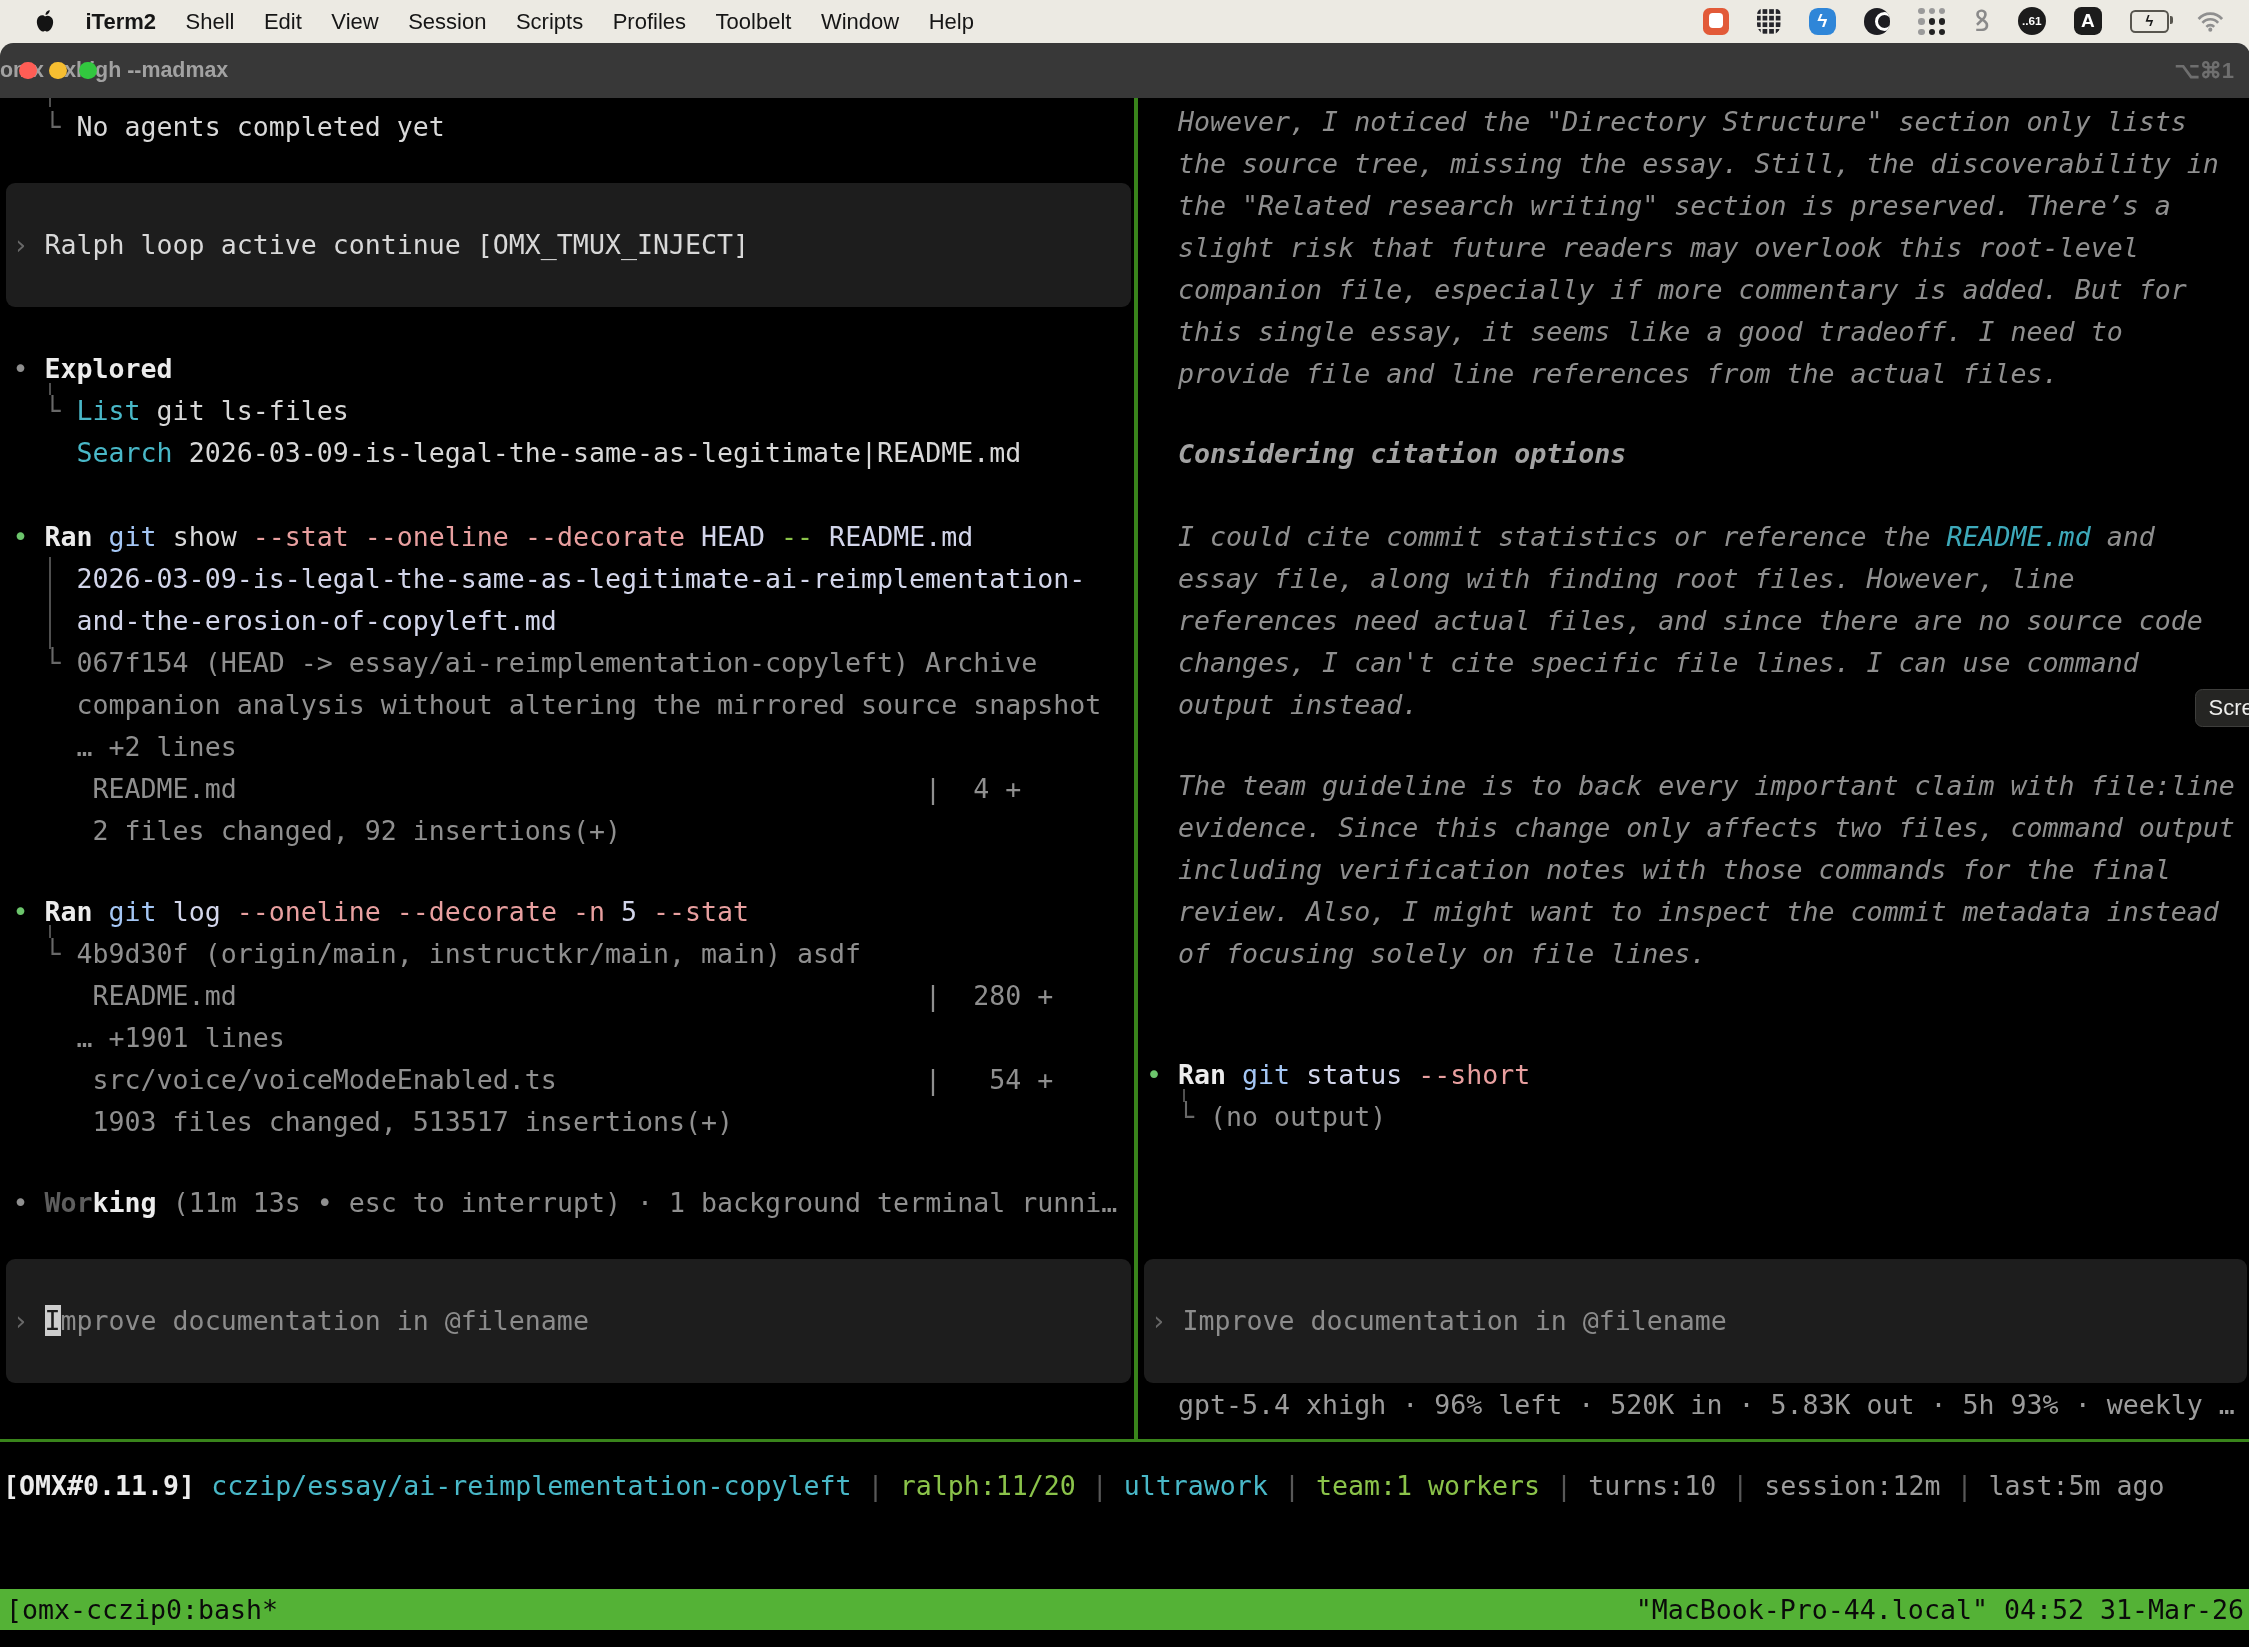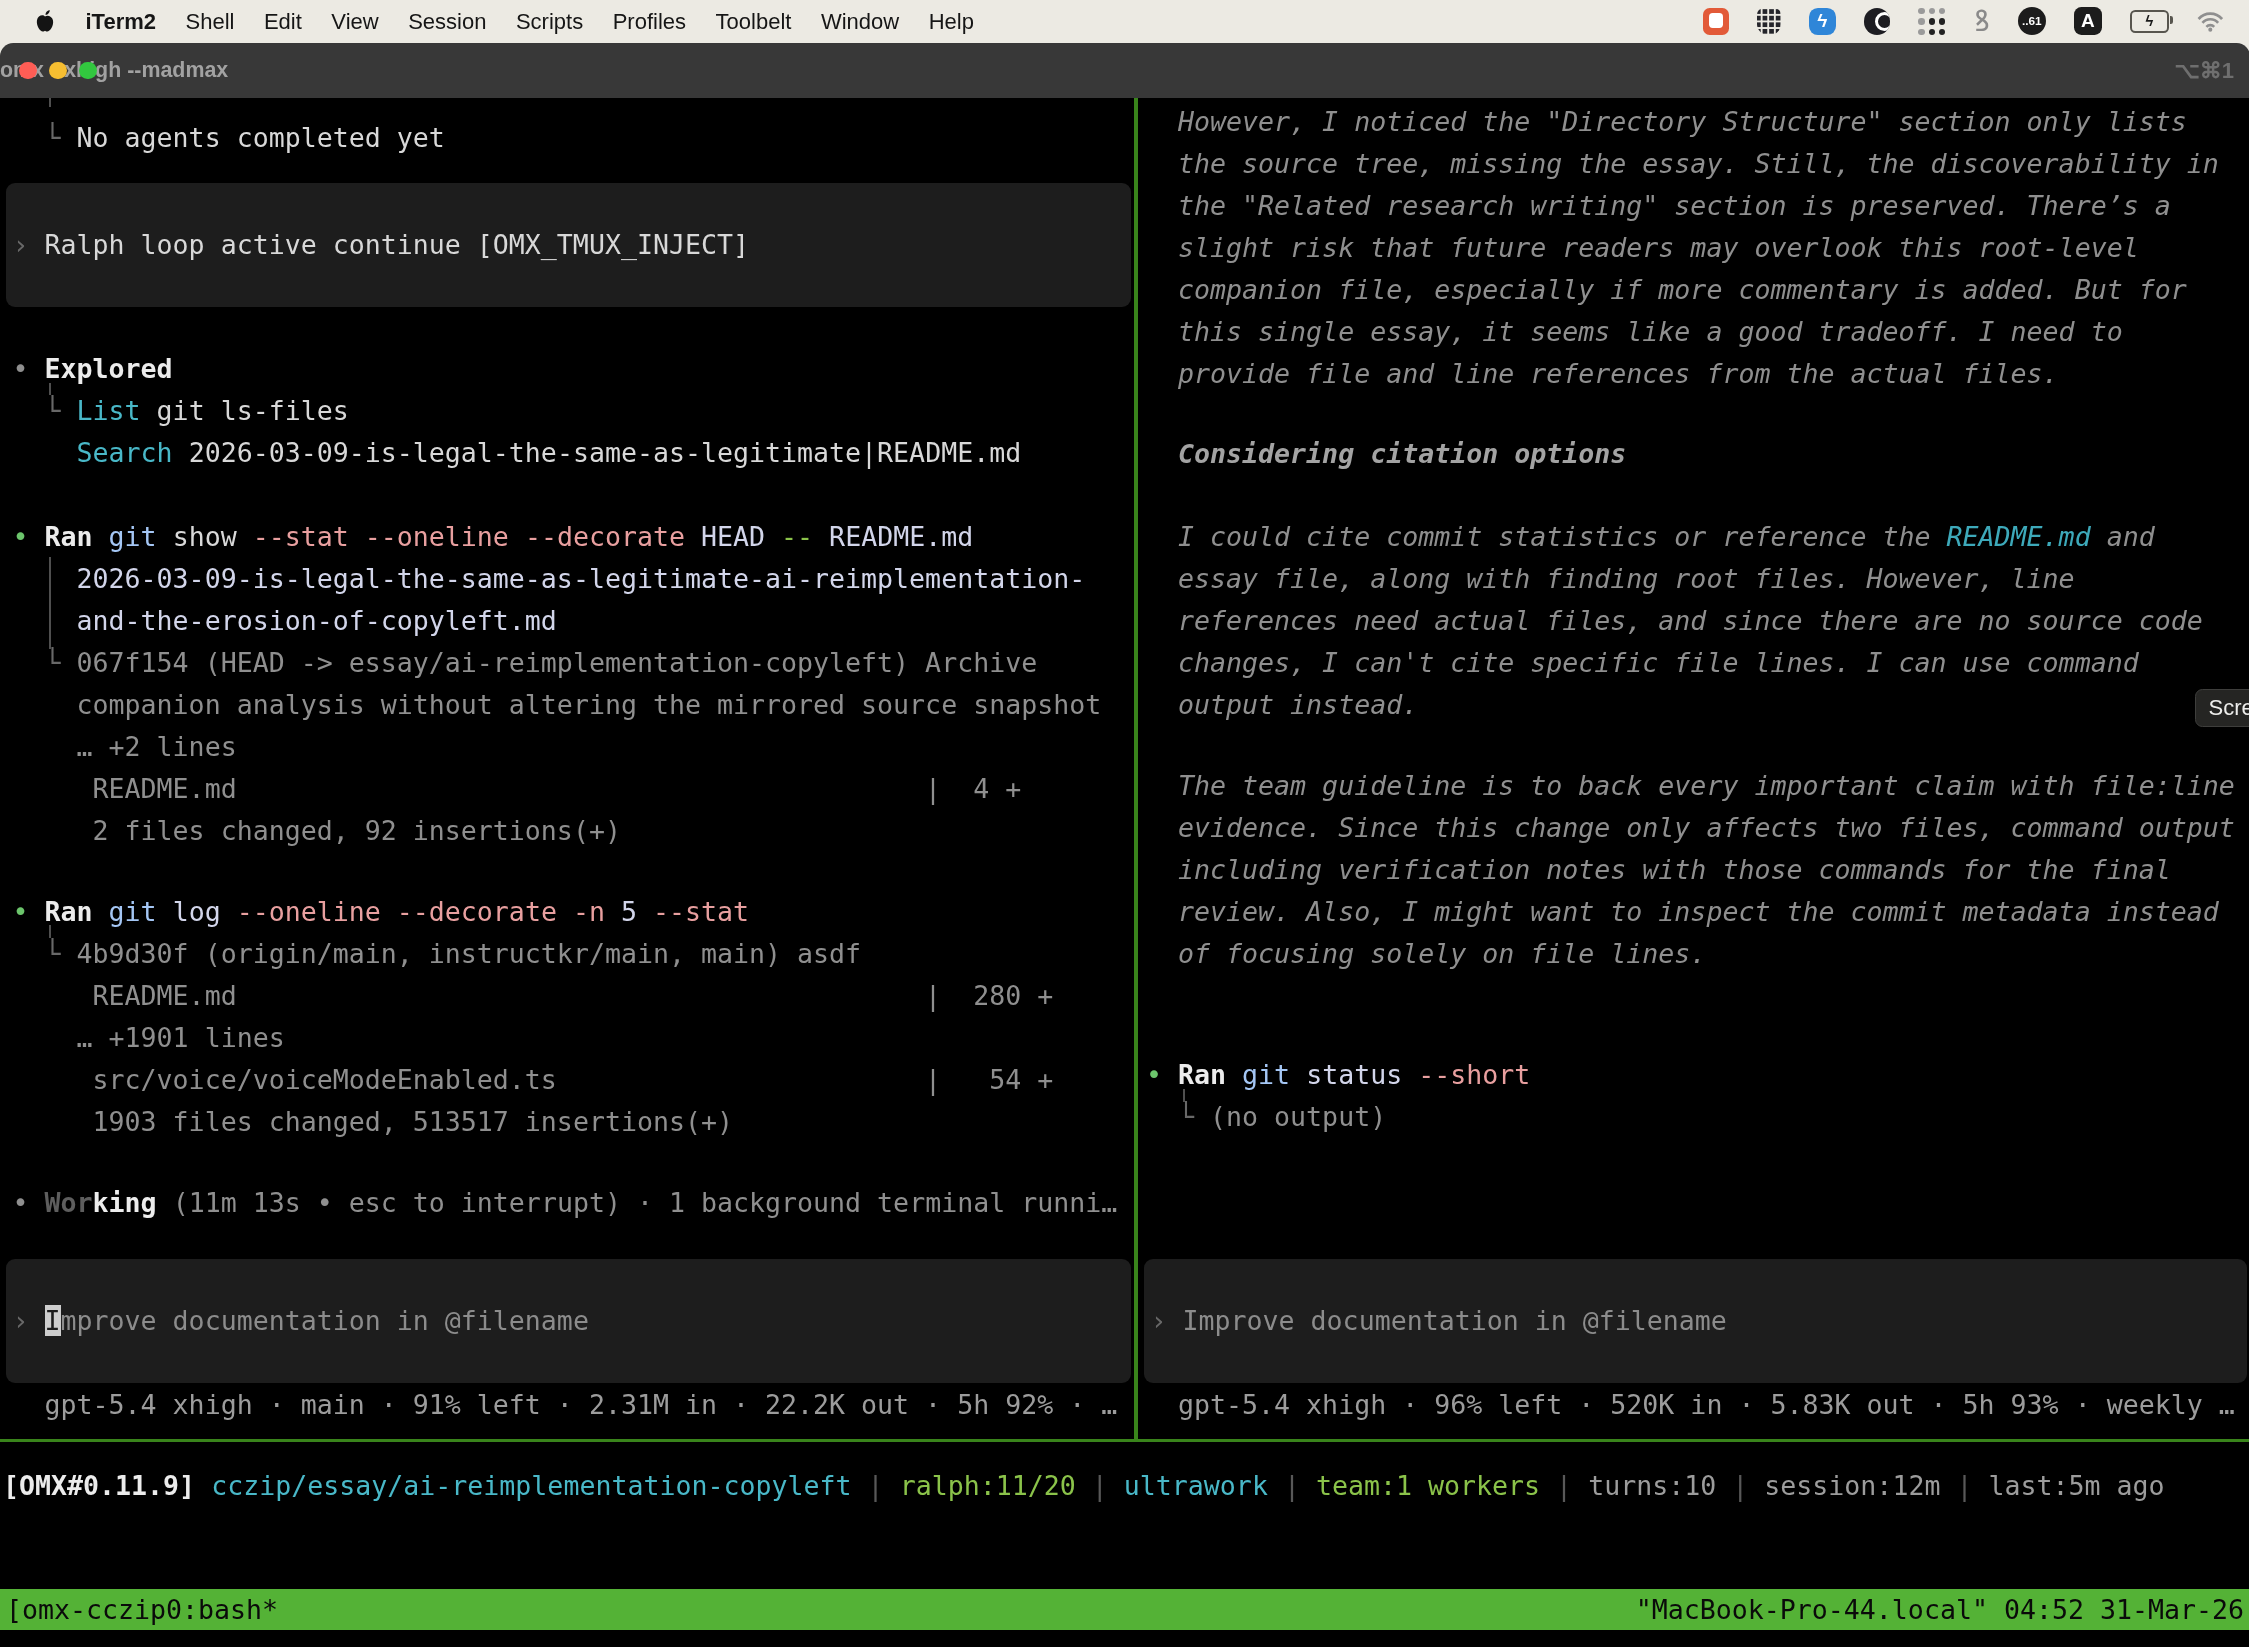--- a/index.html
+++ b/index.html
@@ -155,21 +155,21 @@
   <span class="tlights">
     <span class="tlight tl-red"></span>
     <span class="tlight tl-yellow"></span>
     <span class="tlight tl-green"></span>
   </span>
   <span class="win-title">omx --xhigh --madmax</span>
   <span class="win-shortcut">⌥⌘1</span>
 </div>
 
 <div class="pane pane-left">
-  <div class="tlines" style="top:20px">
+  <div class="tlines" style="top:9px">
       <div class="tl-line"><span class="seg-gd">  └ </span><span class="seg-w">No agents completed yet</span></div>
     </div>
   <div class="tree-stub" style="left:49px;top:0;height:10.3px"></div>
 
   <div class="inputbox" style="top:86px">
     <div class="tlines">
         <div class="tl-line"><span class="seg-gd">› </span><span class="seg-w">Ralph loop active continue [OMX_TMUX_INJECT]</span></div>
       </div>
   </div>
 
@@ -205,23 +205,20 @@
   <div class="tlines" style="top:1085px">
       <div class="tl-line"><span class="seg-g">• </span><span class="seg-shA">Wor</span><span class="seg-shB">king</span><span class="seg-g"> (11m 13s • esc to interrupt) · 1 background terminal runni…</span></div>
     </div>
 
   <div class="inputbox" style="top:1162px">
     <div class="tlines">
         <div class="tl-line"><span class="seg-gd">› </span><span class="seg-cur">I</span><span class="seg-ph">mprove documentation in @filename</span></div>
       </div>
   </div>
 
-  <div class="tlines" style="top:1287px">
-      <div class="tl-line"><span class="seg-st">  gpt-5.4 xhigh · main · 91% left · 2.31M in · 22.2K out · 5h 92% · …</span></div>
-    </div>
 </div>
 
 <div class="divider-v"></div>
 <div class="divider-h"></div>
 
 <div class="pane pane-right">
   <div class="tlines" style="top:3.7px">
       <div class="tl-line"><span class="seg-it">  However, I noticed the "Directory Structure" section only lists</span></div>
       <div class="tl-line"><span class="seg-it">  the source tree, missing the essay. Still, the discoverability in</span></div>
       <div class="tl-line"><span class="seg-it">  the "Related research writing" section is preserved. There’s a</span></div>

